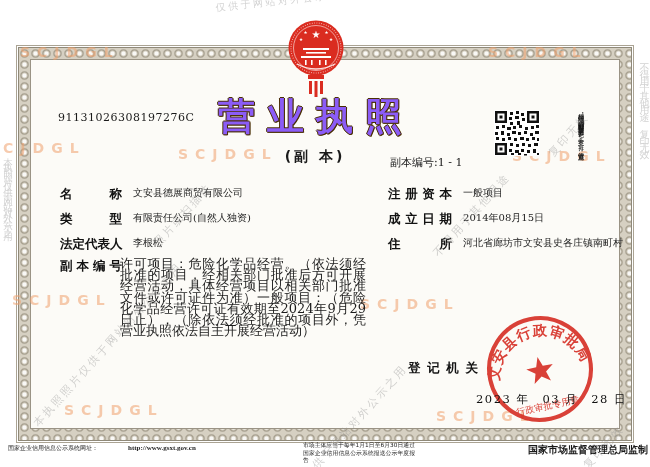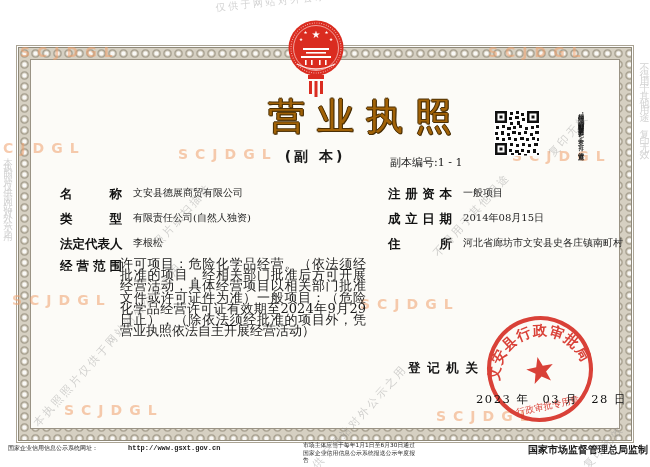--- a/index.html
+++ b/index.html
@@ -19,23 +19,23 @@
     z-index:1;
   }
   .frame-inner{position:absolute;inset:11px;background:#fcfbf7;border:1px solid #9a9385;}
   
   .emblem{position:absolute;left:288px;top:20px;width:56px;height:78px;z-index:4;}
   
   .credit{position:absolute;left:58px;top:106px;z-index:3;}
   .credit .lab{font-size:11.5px;font-weight:700;letter-spacing:2.5px;color:#111;}
   .credit .code{font-size:11px;font-family:"DejaVu Serif",serif;margin-top:5px;letter-spacing:.5px;}
   .title{
-    position:absolute;left:218px;top:92px;width:246px;text-align:right;z-index:3;
-    font-family:"DejaVu Serif",serif;font-weight:400;font-size:37px;letter-spacing:12px;
-    color:#a16207;text-shadow:1px 0 #4a2f06,-1px 0 #4a2f06,0 1px #4a2f06,0 -1px #4a2f06,1px 1px #4a2f06;
+    position:absolute;left:218px;top:92px;width:246px;text-align:left;z-index:3;
+    font-family:"DejaVu Serif",serif;font-weight:700;font-size:37px;letter-spacing:12px;
+    color:#8b5cf6;text-shadow:1px 0 #4a2f06,-1px 0 #4a2f06,0 1px #4a2f06,0 -1px #4a2f06,1px 1px #4a2f06;
     white-space:nowrap;
   }
   .subtitle{position:absolute;left:240px;top:148px;width:150px;text-align:center;z-index:3;
     font-size:14px;font-weight:700;letter-spacing:3px;}
   .copyno{position:absolute;left:390px;top:155px;font-size:11px;z-index:3;font-family:"DejaVu Serif",serif;}
   .qr{position:absolute;left:494px;top:110px;width:46px;height:46px;z-index:3;}
   .qr-caption{
     position:absolute;left:543px;top:109px;height:50px;width:42px;z-index:3;
     writing-mode:vertical-rl;font-size:6.2px;line-height:7.2px;letter-spacing:.4px;color:#141414;
   }
@@ -51,21 +51,21 @@
     text-align:justify;white-space:normal;color:#1c1c1c;
   }
   
   .authority{position:absolute;left:408px;top:360px;z-index:3;}
   .date{position:absolute;left:476px;top:392px;z-index:5;font-size:11.5px;
         font-family:"DejaVu Serif",serif;letter-spacing:1.5px;color:#111;}
   .seal{position:absolute;left:484px;top:313px;width:112px;height:112px;z-index:4;
         transform:rotate(-12deg);opacity:.88;}
   
   .footer-left{position:absolute;left:8px;top:444px;z-index:3;font-size:6px;color:#222;}
-  .footer-left .url{font-size:7px;font-weight:700;margin-left:30px;font-family:Liberation Mono, monospace;}
+  .footer-left .url{font-size:7px;font-weight:700;margin-left:30px;font-family:Liberation Serif, serif;}
   .footer-mid{position:absolute;left:303px;top:442px;width:112px;z-index:3;
               font-size:5.8px;line-height:7.6px;color:#222;text-align:justify;}
   .footer-right{position:absolute;left:528px;top:443px;z-index:3;font-size:10px;font-weight:600;color:#1a1a1a;}
   
   .wm-o{position:absolute;z-index:2;font-weight:700;font-size:14px;letter-spacing:7px;
         color:#f0a26e;opacity:.55;white-space:nowrap;}
   .o1{left:-14px;top:140px;} .o2{left:178px;top:146px;} .o3{left:512px;top:148px;}
   .o4{left:20px;top:44px;}  .o5{left:488px;top:44px;}  .o6{left:12px;top:292px;}
   .o7{left:360px;top:296px;}.o8{left:64px;top:402px;}  .o9{left:436px;top:408px;}
   .wm-g{position:absolute;z-index:6;color:#8f8f8f;opacity:.4;white-space:nowrap;
@@ -115,20 +115,21 @@
   <rect x="31" y="40" width="1.6" height="5" fill="#ffffff"></rect>
   <rect x="37" y="40" width="1.6" height="5" fill="#ffffff"></rect>
   <path d="M9,44 Q28,54 47,44" stroke="#ffffff" stroke-width="1.3" fill="none" opacity=".85"></path>
   <rect x="20" y="55" width="16" height="4" fill="#da2c20"></rect>
   <rect x="21" y="61" width="3" height="13" fill="#da2c20"></rect>
   <rect x="26.5" y="61" width="3" height="16" fill="#da2c20"></rect>
   <rect x="32" y="61" width="3" height="13" fill="#da2c20"></rect>
 </svg>
 
 <div class="credit">
+  <div class="code">91131026308197276C</div>
 </div>
 
 <div class="title">营业执照</div>
 <div class="subtitle">(副 本)</div>
 <div class="copyno">副本编号:1 - 1</div>
 
 <svg class="qr" viewBox="0 0 46 46">
   <rect x="0" y="0" width="46" height="46" fill="#ffffff"></rect>
   <g fill="#111111">
     <rect x="1" y="1" width="12" height="12"></rect>
@@ -196,21 +197,21 @@
 </div>
 <div class="row" style="left:60px;top:211px;">
   <span class="lbl w62">类型</span>
   <span class="val">有限责任公司(自然人独资)</span>
 </div>
 <div class="row" style="left:60px;top:236px;">
   <span class="lbl w62">法定代表人</span>
   <span class="val">李根松</span>
 </div>
 <div class="row" style="left:60px;top:258px;">
-  <span class="lbl w62">经营范围</span>
+  <span class="lbl w62">副本编号</span>
 </div>
 <div class="scope-val">许可项目：危险化学品经营。（依法须经批准的项目，经相关部门批准后方可开展经营活动，具体经营项目以相关部门批准文件或许可证件为准）一般项目：（危险化学品经营许可证有效期至2024年9月29日止），（除依法须经批准的项目外，凭营业执照依法自主开展经营活动）</div>
 
 <div class="row" style="left:388px;top:186px;">
   <span class="lbl w64">注册资本</span>
   <span class="val">一般项目</span>
 </div>
 <div class="row" style="left:388px;top:211px;">
   <span class="lbl w64">成立日期</span>
   <span class="val">2014年08月15日</span>

